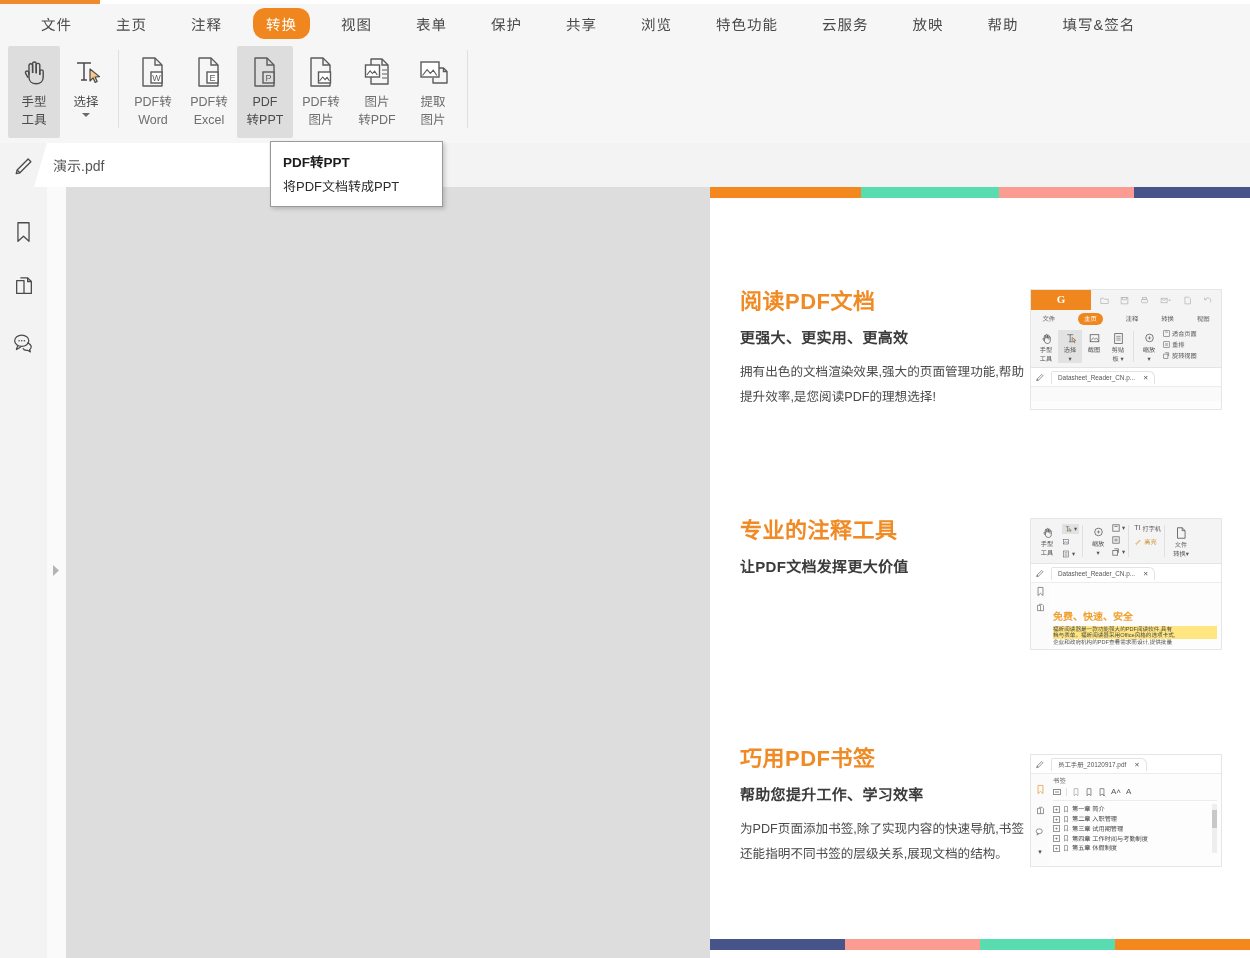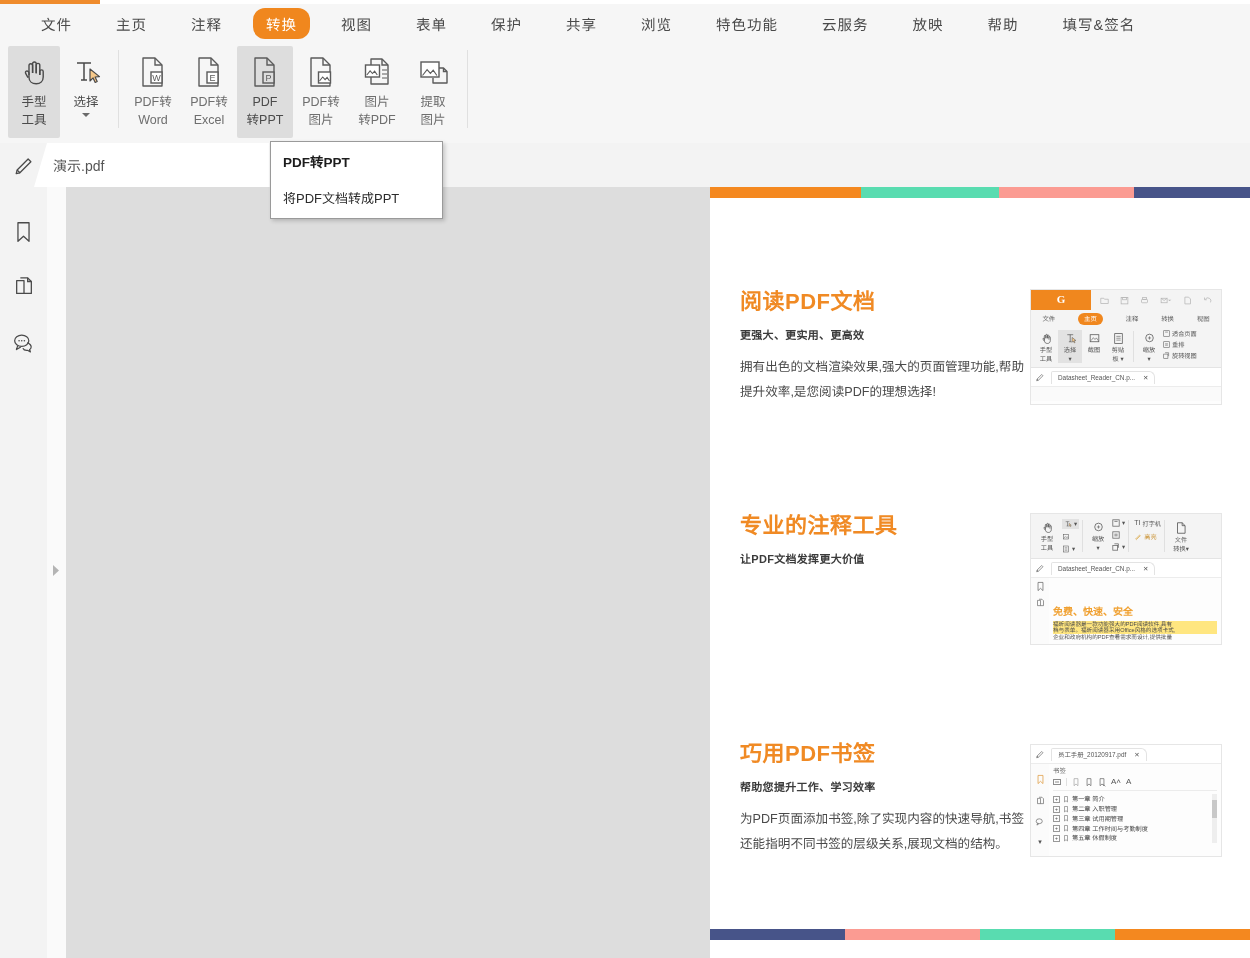--- a/index.html
+++ b/index.html
@@ -102,21 +102,21 @@
   .page-inner{padding:0;}
 
   .section{display:flex;padding:0 28px 0 30px;}
   .sec-txt{width:292px;}
   .sec-shot{flex:1;display:flex;justify-content:flex-end;padding-top:6px;}
 
   .sec-h1{
     font-size:22px;font-weight:bold;color:#f08a24;margin:0 0 11px 0;
     letter-spacing:.5px;
   }
-  .sec-h2{font-size:11px;font-weight:bold;color:#3b3b3b;margin:0 0 13px 0;letter-spacing:.3px;}
+  .sec-h2{font-size:15px;font-weight:bold;color:#3b3b3b;margin:0 0 13px 0;letter-spacing:.3px;}
   .sec-p{font-size:12.6px;color:#4a4a4a;line-height:25px;margin:0;}
 
   
   .mini{
     width:190px;background:#fdfdfd;border:1px solid #e6e6e6;
     font-size:6.2px;color:#555;line-height:1.25;
   }
   .mini-qat{display:flex;align-items:center;height:20px;background:#f4f4f4;}
   .mini-logo{width:60px;height:20px;background:#f0871e;display:flex;align-items:center;justify-content:center;color:#fff;font-size:11px;font-weight:bold;font-family:"Liberation Serif",serif;}
   .mini-qicons{flex:1;display:flex;align-items:center;justify-content:space-around;padding:0 4px;}
@@ -145,21 +145,21 @@
   .mini-scroll{width:5px;background:#eee;margin-left:2px;position:relative;}
   .mini-scroll i{position:absolute;left:0;top:6px;width:5px;height:18px;background:#c8c8c8;display:block;}
 
   
   .tooltip{
     position:absolute;left:270px;top:141px;width:148px;
     background:#ffffff;border:1px solid #9a9a9a;
     box-shadow:2px 2px 4px rgba(0,0,0,.18);
     padding:9px 11px 11px 12px;z-index:40;
   }
-  .tt-title{font-size:13.5px;font-weight:bold;color:#1d1d1d;margin-bottom:17px;}
+  .tt-title{font-size:13.5px;font-weight:bold;color:#1d1d1d;margin-bottom:5px;}
   .tt-desc{font-size:13px;color:#2b2b2b;}
   svg{display:block;}
 </style>
 </head>
 <body>
 
 <div class="app">
 
   <div class="top-accent"></div>
   <div class="top-accent-rest"></div>

